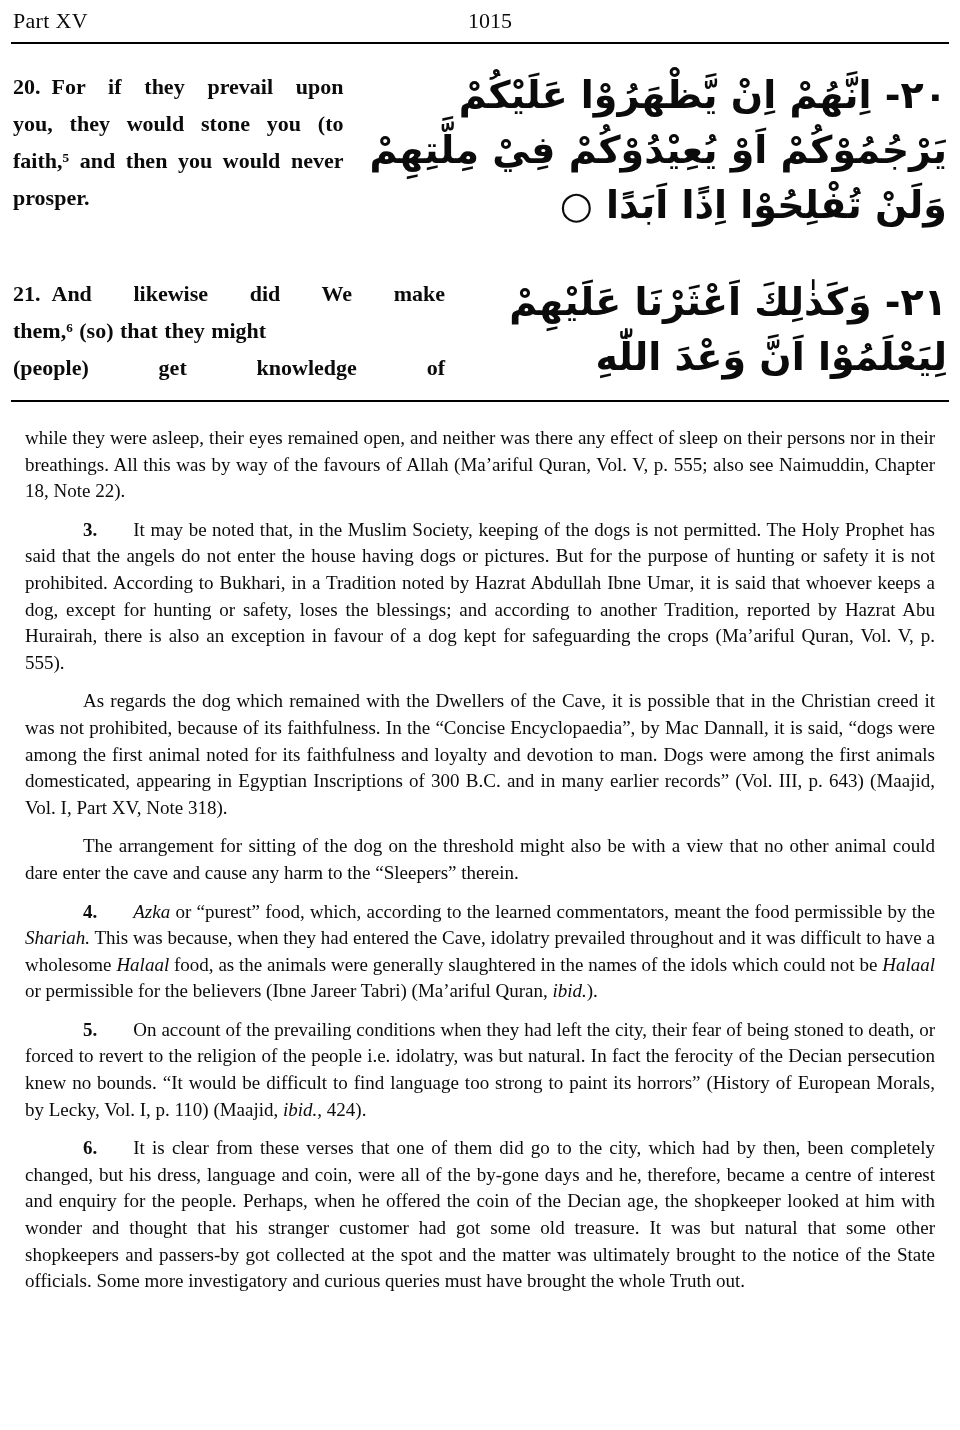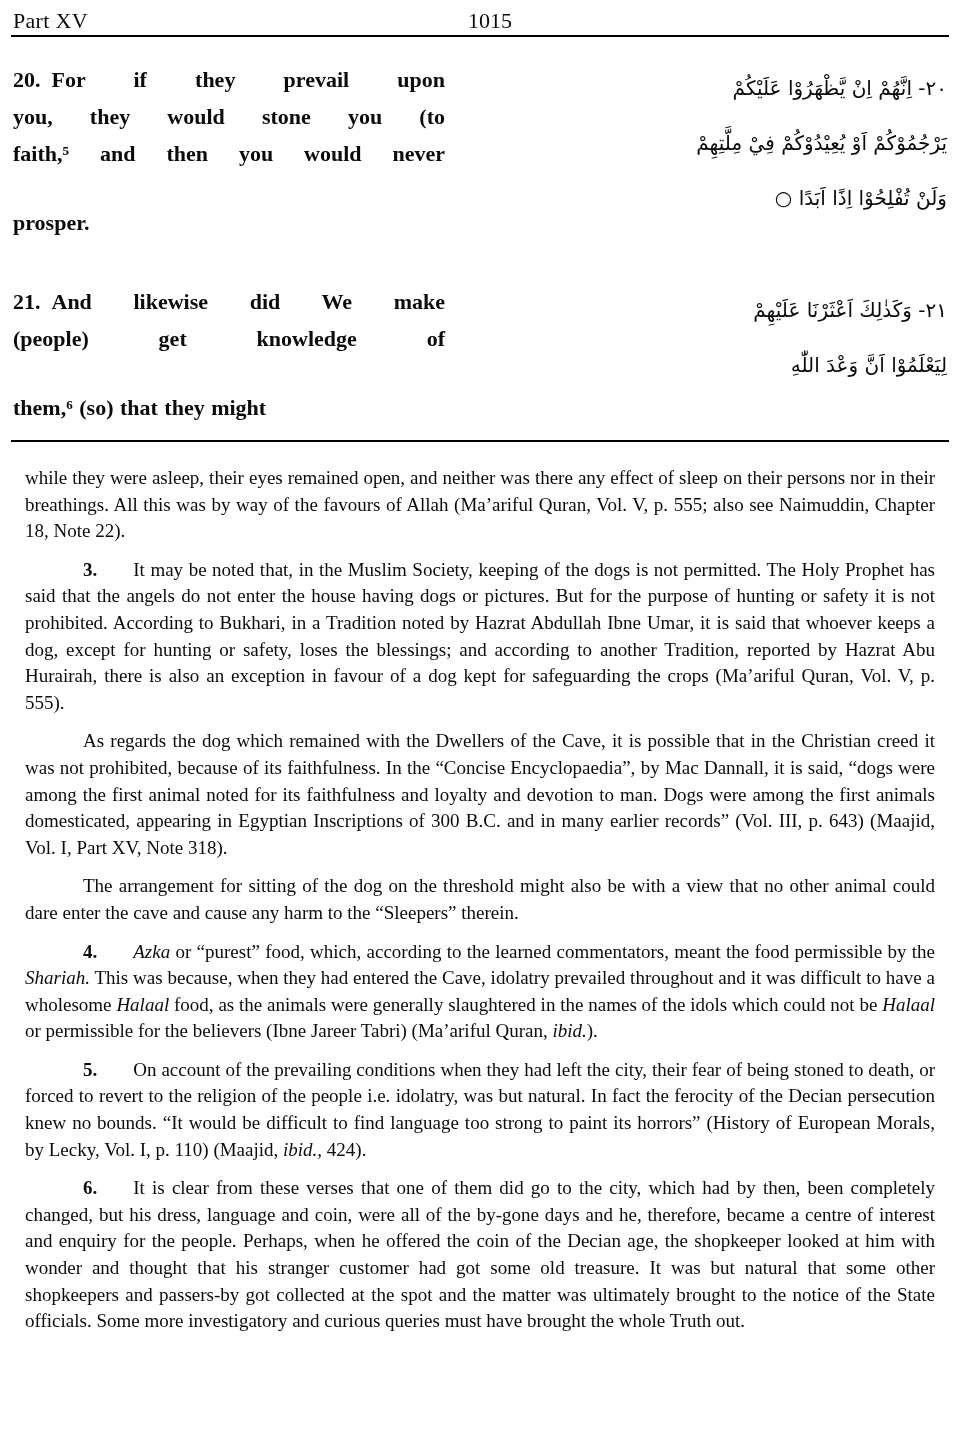--- a/index.html
+++ b/index.html
@@ -12,45 +12,45 @@
     color: #0b0b0b;
     padding: 6px 11px 0;
     overflow: hidden;
     font-family: "Liberation Serif", "DejaVu Serif", serif;
   }
   .page-header {
     display: grid;
     grid-template-columns: 1fr auto 1fr;
     align-items: baseline;
     font-size: 22px;
-    padding: 2px 2px 1px 2px;
+    padding: 2px 2px 8px 2px;
   }
   .h-left  { justify-self: start; letter-spacing: .3px; }
   .h-center{ font-style: italic; font-size: 23px; letter-spacing: .6px; }
   .h-right { justify-self: end; margin-left: 20px; }
   .rule { height: 0; border: 0; border-top: 2px solid #000; margin: 0; }
   .verses { padding: 24px 2px 0; }
   .verse-block { display: flex; justify-content: space-between; gap: 26px; }
   .verse-block.first  { margin-bottom: 42px; }
   .verse-block.second { margin-bottom: 14px; }
   .verse-en {
     width: 432px;
     font-weight: bold;
     font-size: 22px;
     line-height: 37px;
   }
   .en-line { text-align: justify; text-align-last: justify; word-spacing: 1px; }
-  .en-line.last { text-align-last: left; margin-top: 32px; }
+  .en-line.last { text-align-last: left; }
   .verse-ar {
     flex: 1;
     direction: rtl;
     text-align: right;
     font-family: "DejaVu Sans", sans-serif;
-    font-weight: normal;
-    font-size: 20px;
+    font-weight: bold;
+    font-size: 38px;
   }
   .ar-line { line-height: 55px; white-space: nowrap; }
   .footnotes {
     padding: 11px 2px 0;
     font-size: 19px;
     line-height: 26.6px;
     text-align: justify;
   }
   .footnotes p { margin: 12px; }
   .footnotes p.indent { text-indent: 58px; }
@@ -81,22 +81,22 @@
       <div class="verse-ar">
         <div class="ar-line">٢٠- اِنَّهُمْ اِنْ يَّظْهَرُوْا عَلَيْكُمْ</div>
         <div class="ar-line">يَرْجُمُوْكُمْ اَوْ يُعِيْدُوْكُمْ فِيْ مِلَّتِهِمْ</div>
         <div class="ar-line">وَلَنْ تُفْلِحُوْا اِذًا اَبَدًا ○</div>
       </div>
     </div>
 
     <div class="verse-block second">
       <div class="verse-en">
         <div class="en-line">21. And likewise did We make</div>
+        <div class="en-line last">them,⁶ (so) that they might</div>
         <div class="en-line">(people) get knowledge of</div>
-        <div class="en-line last">them,⁶ (so) that they might</div>
       </div>
       <div class="verse-ar">
         <div class="ar-line">٢١- وَكَذٰلِكَ اَعْثَرْنَا عَلَيْهِمْ</div>
         <div class="ar-line">لِيَعْلَمُوْا اَنَّ وَعْدَ اللّٰهِ</div>
       </div>
     </div>
 
   </section>
 
   <div class="rule"></div>

